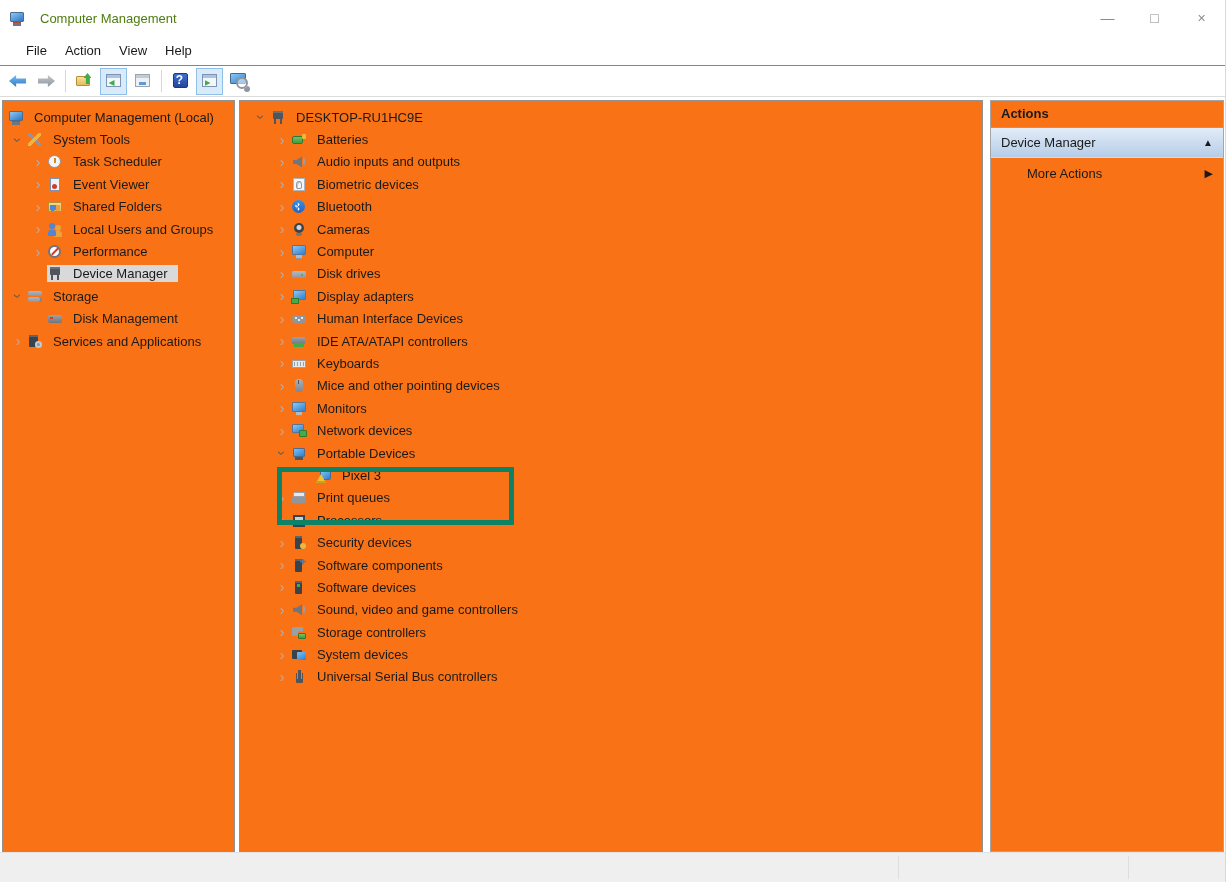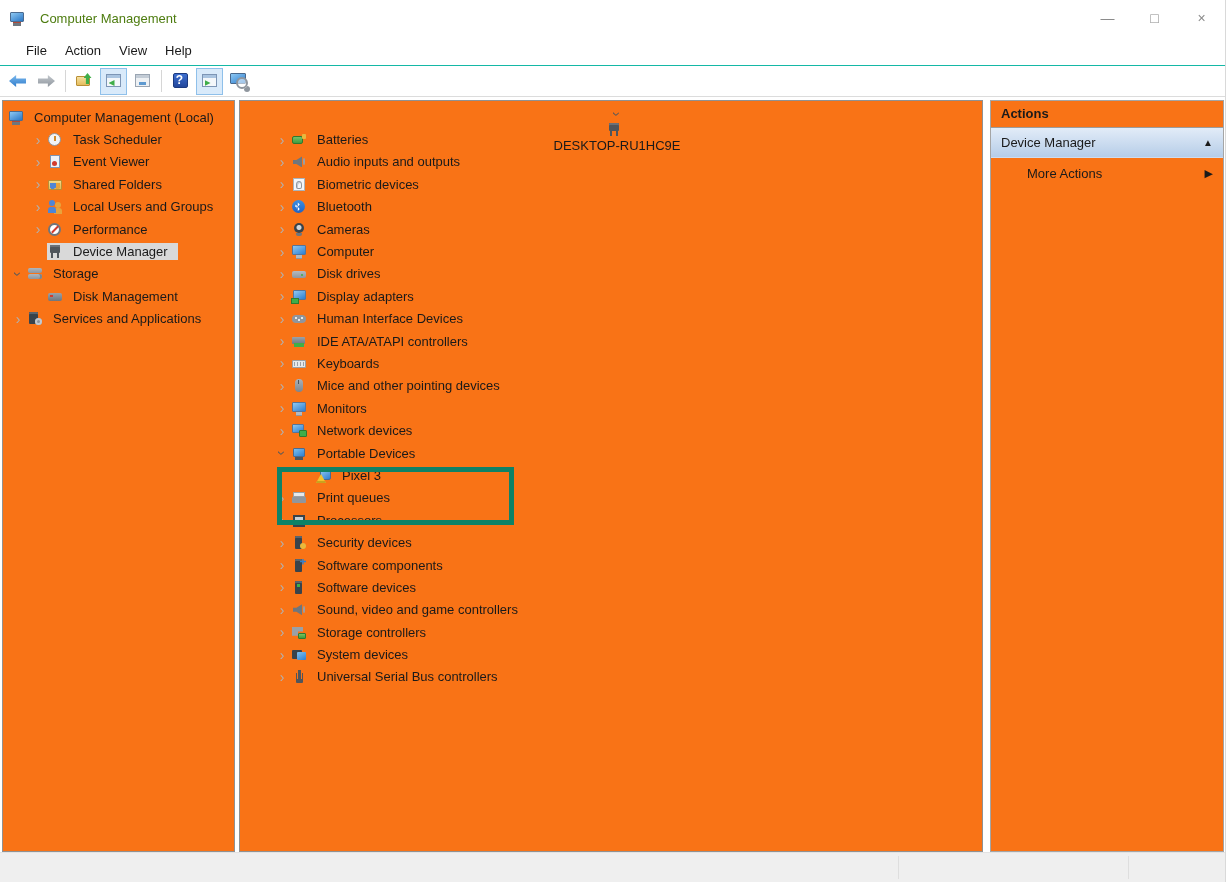--- a/index.html
+++ b/index.html
@@ -68,21 +68,21 @@
   .chev::before{content:"›";}
   .chev.exp{color:#595959;transform:rotate(90deg);}
   .chev.none::before{content:"";}
   .seltext{background:#d9d9d9;display:flex;align-items:center;padding-right:7px;}
 
   
   .l-lv0{padding-left:5px;}
   .l-lv1{padding-left:6px;}
   .l-lv2{padding-left:26px;}
   
-  .m-lv0{padding-left:12px;flex-direction:column;}
+  .m-lv0{padding-left:12px;}
   .m-lv1{padding-left:33px;}
   .m-lv2{padding-left:76px;}
 
   
   .ti{position:relative;width:16px;height:15px;flex:none;margin-right:7px;display:inline-block;}
   .ti::before,.ti::after{content:"";position:absolute;box-sizing:border-box;}
 
   .i-cmroot::before{left:1px;top:1px;width:14px;height:10px;background:linear-gradient(150deg,#8ec8f2,#2a77c6);
       border-radius:1px;border:1px solid #4b6b90;}
   .i-cmroot::after{left:4px;top:11px;width:8px;height:4px;background:#6f767d;box-shadow:inset 0 1px 0 #b04a3a;}
@@ -265,20 +265,25 @@
   </div>
 
   <div class="content">
 
     <div class="panel panel-left">
       <div class="tree">
         <div class="row l-lv0">
           <span class="ti i-cmroot"></span>
           <span class="lbl">Computer Management (Local)</span>
         </div>
+        <div class="row l-lv1">
+          <span class="chev exp"></span>
+          <span class="ti i-tools"></span>
+          <span class="lbl">System Tools</span>
+        </div>
         <div class="row l-lv2">
           <span class="chev"></span>
           <span class="ti i-clock"></span>
           <span class="lbl">Task Scheduler</span>
         </div>
         <div class="row l-lv2">
           <span class="chev"></span>
           <span class="ti i-event"></span>
           <span class="lbl">Event Viewer</span>
         </div>

